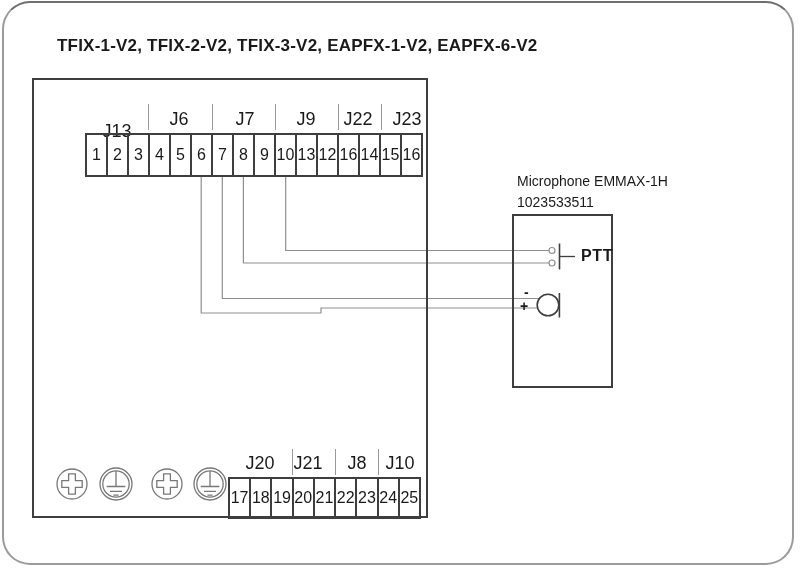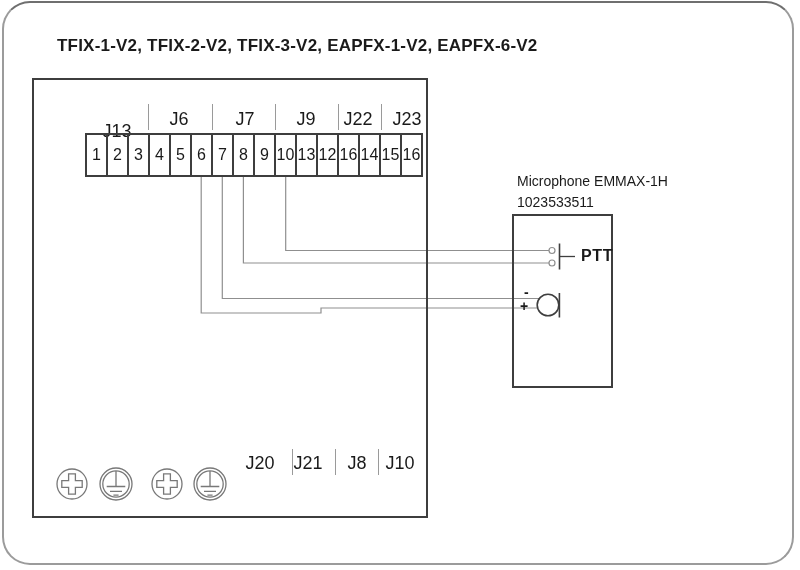--- a/index.html
+++ b/index.html
@@ -139,20 +139,31 @@
 
   <div class="jlabel" style="left:260px;top:453px">J20</div>
   <div class="jlabel" style="left:308px;top:453px">J21</div>
   <div class="jlabel" style="left:357px;top:453px">J8</div>
   <div class="jlabel" style="left:400px;top:453px">J10</div>
 
   <div class="tick" style="left:292px;top:449px"></div>
   <div class="tick" style="left:335px;top:449px"></div>
   <div class="tick" style="left:378px;top:449px"></div>
 
+  <div class="strip strip-bottom">
+    <div class="cell">17</div>
+    <div class="cell">18</div>
+    <div class="cell">19</div>
+    <div class="cell">20</div>
+    <div class="cell">21</div>
+    <div class="cell">22</div>
+    <div class="cell">23</div>
+    <div class="cell">24</div>
+    <div class="cell">25</div>
+  </div>
 
   <div class="mic-label">
     <div>Microphone EMMAX-1H</div>
     <div>1023533511</div>
   </div>
   <div class="mic-box"></div>
   <div class="ptt-text">PTT</div>
   <div class="polarity minus-text">-</div>
   <div class="polarity plus-text">+</div>
 

